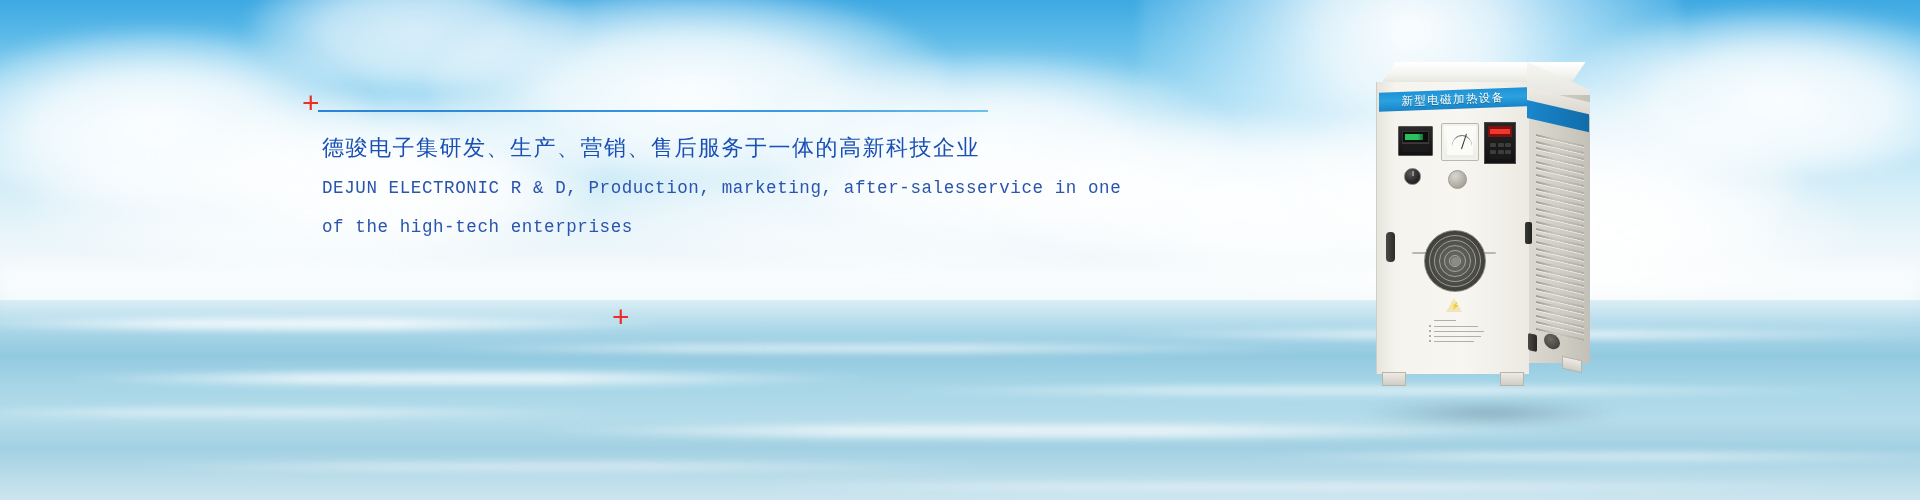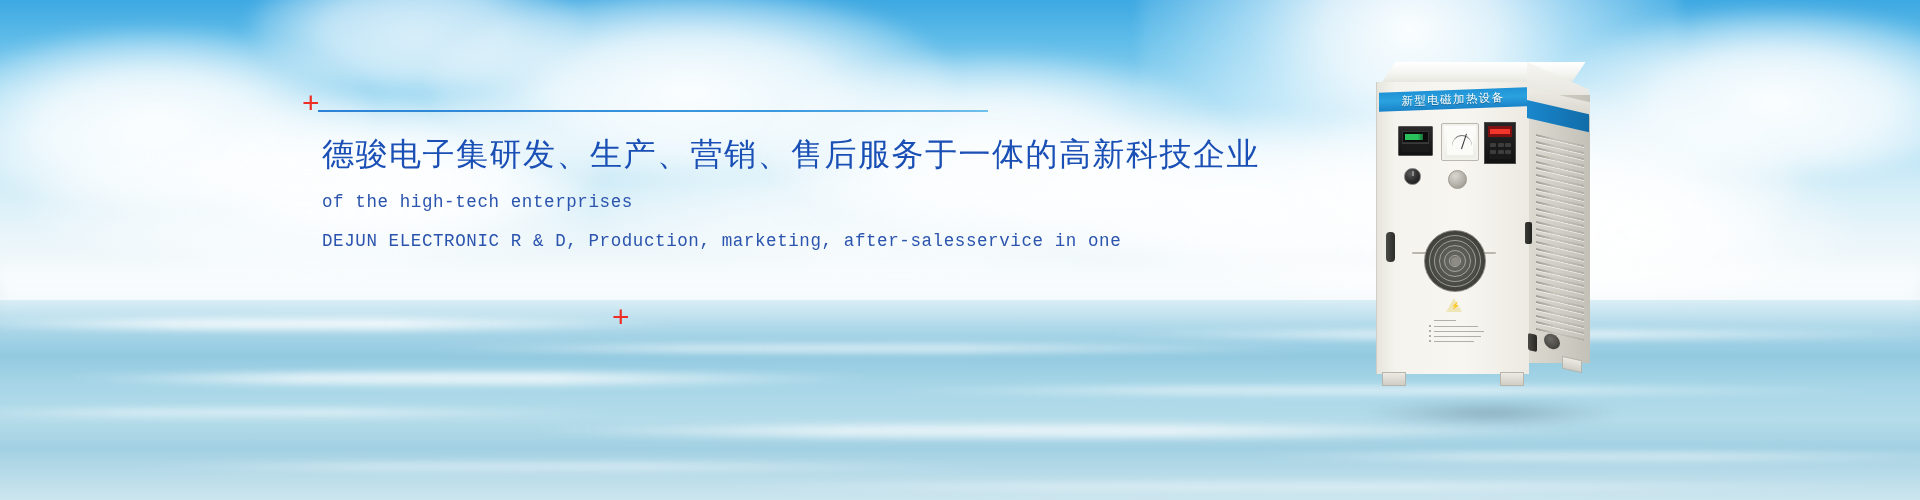--- a/index.html
+++ b/index.html
@@ -142,21 +142,21 @@
   }
   .divider {
     margin-top: 14px;
     width: 670px;
     height: 2px;
     background: linear-gradient(to right, #2c82d6 0%, #3c9ae0 70%, #6fc0ea 100%);
   }
   .tagline-cn {
     margin: 21px 0 0 4px;
     font-family: "Liberation Serif", serif;
-    font-size: 32px;
+    font-size: 22px;
     font-weight: 400;
     color: #1a4fb5;
     letter-spacing: 1.5px;
     white-space: nowrap;
   }
   .tagline-en {
     margin: 11px 0 0 4px;
     font-family: "Liberation Mono", monospace;
     font-size: 17.5px;
     color: #2b54ae;
@@ -419,22 +419,22 @@
   <div class="wave w8"></div>
   <div class="wave w9"></div>
   <div class="wave w10"></div>
 
   <div class="plus plus-1">+</div>
   <div class="plus plus-2">+</div>
 
   <div class="copy">
     <div class="divider"></div>
     <div class="tagline-cn">德骏电子集研发、生产、营销、售后服务于一体的高新科技企业</div>
+    <div class="tagline-en">DEJUN ELECTRONIC R &amp; D, Production, marketing, after-salesservice in one</div>
     <div class="tagline-en">of the high-tech enterprises</div>
-    <div class="tagline-en">DEJUN ELECTRONIC R &amp; D, Production, marketing, after-salesservice in one</div>
   </div>
 
   <div class="m-shadow"></div>
   <div class="machine">
     <div class="m-top"></div>
     <div class="m-top-r"></div>
     <div class="m-side"></div>
     <div class="m-side-skew"></div>
     <div class="m-front"></div>
 

